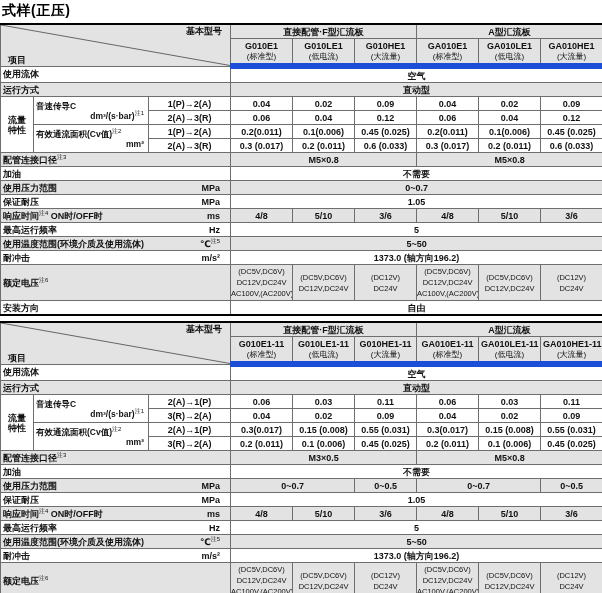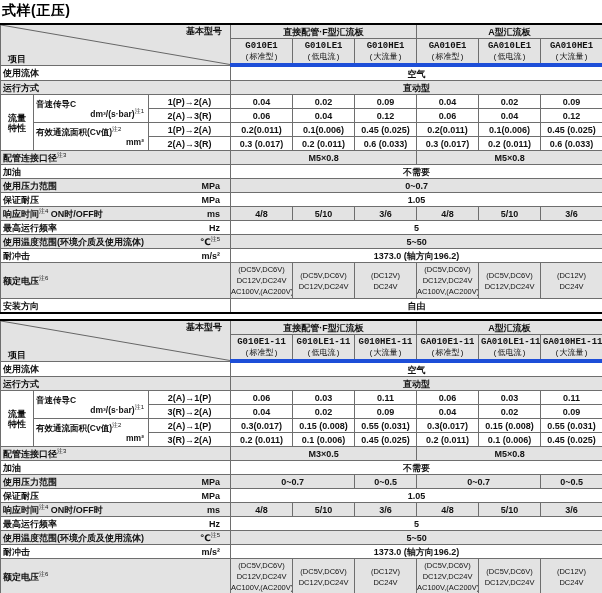--- a/index.html
+++ b/index.html
@@ -24,21 +24,21 @@
   table.spec.spec-b{border-bottom-width:3px;margin-top:5px;}
   table.spec td{
     border:1px solid var(--border);
     font-size:9px;line-height:10px;font-weight:bold;
     padding:1.5px 2px;text-align:center;vertical-align:middle;
     white-space:nowrap;overflow:hidden;
   }
   tr.hr1 td,tr.hr2 td{background:var(--shaded);}
   tr.hr1{height:13px;}
   tr.hr2{height:26px;}
-  tr.hr2 td{border-bottom:4px solid #1d4ed8;font-family:Liberation Mono, monospace;}
+  tr.hr2 td{border-bottom:6px solid #1d4ed8;}
   td.corner{background:#fff;position:relative;padding:0;}
   .diag{position:absolute;left:0;top:0;width:100%;height:100%;}
   .diag line{stroke:#666;stroke-width:1;}
   .c-top{position:absolute;top:1px;right:8px;font-size:9px;}
   .c-bot{position:absolute;bottom:1px;left:7px;font-size:9px;}
   td.group{font-size:9px;}
   .m-code{font-size:9px;line-height:11px;}
   .m-type{font-size:8px;line-height:10px;font-weight:normal;}
   td.lab{text-align:left;padding-left:4px;margin-top:24px;}
   .labwrap{display:flex;justify-content:space-between;align-items:baseline;}

